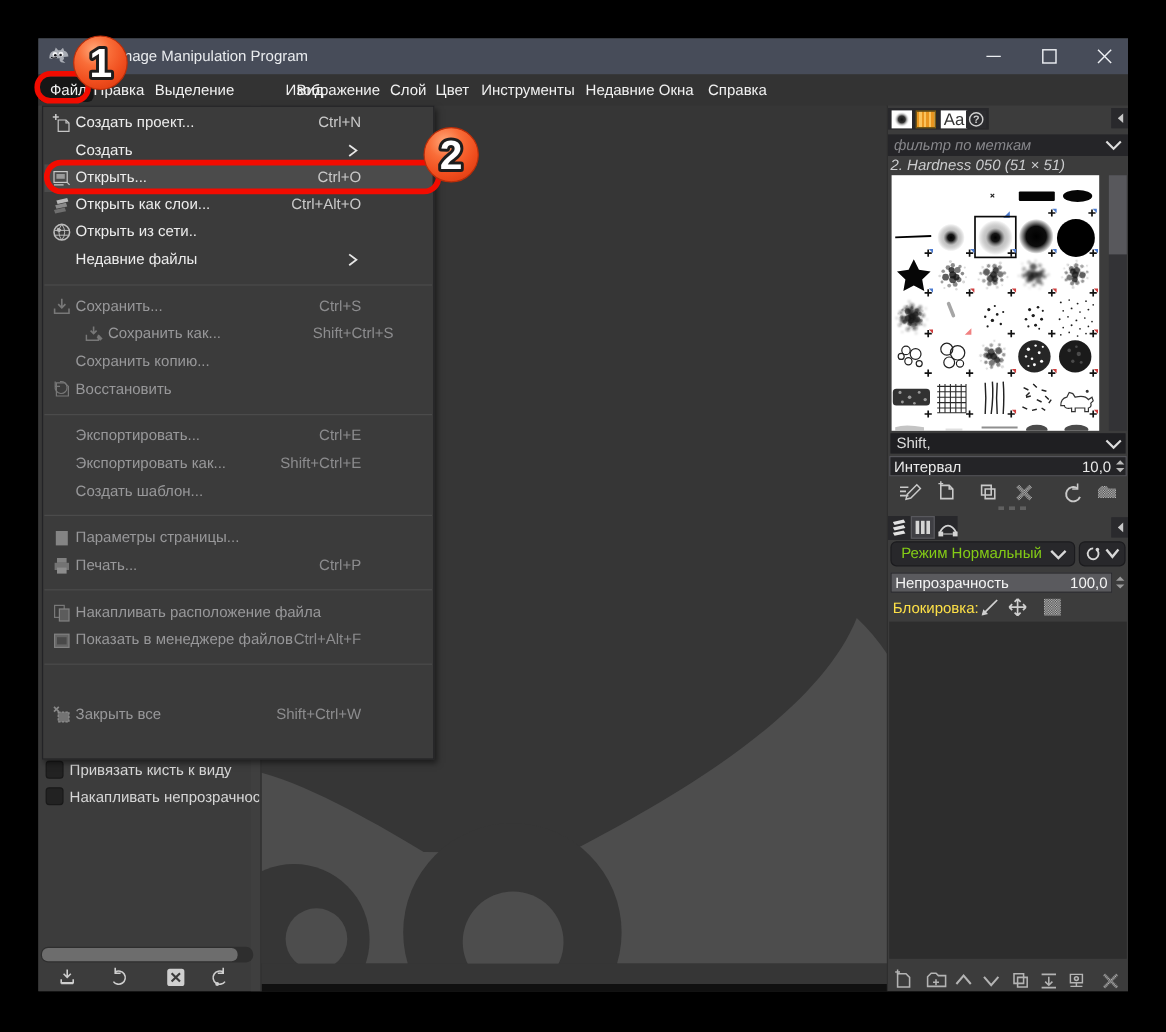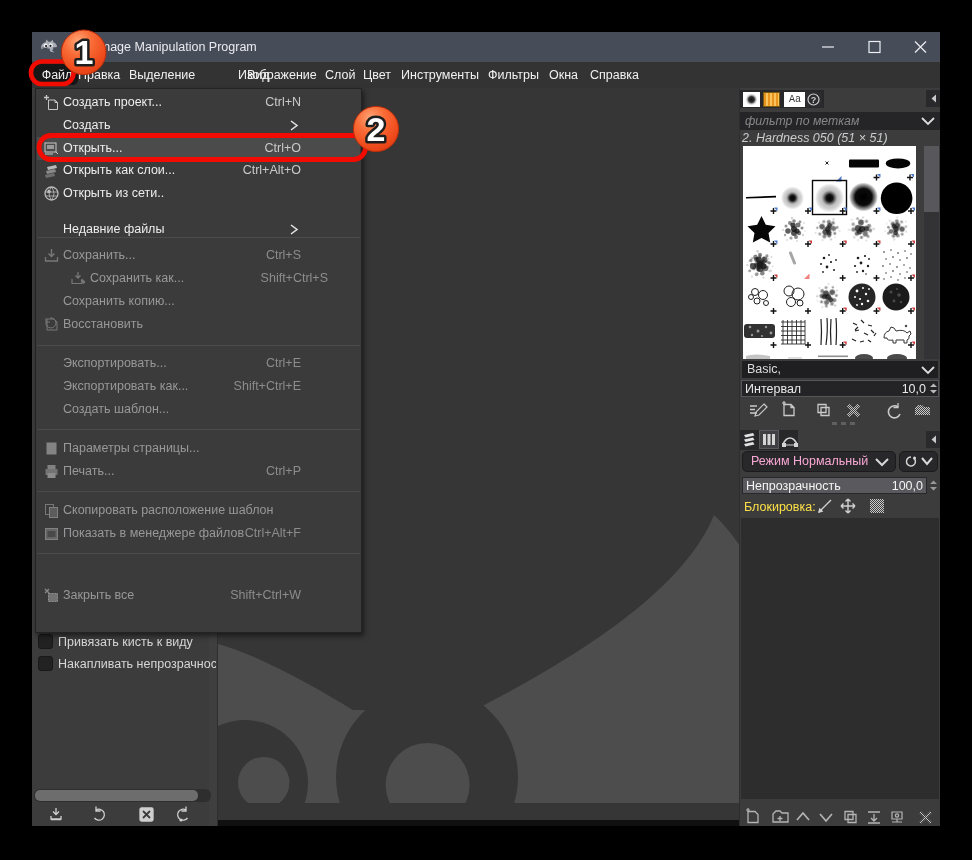--- a/index.html
+++ b/index.html
@@ -51,21 +51,21 @@
   <div id="menubar">
     <div id="fileitem"></div>
     <div class="mi" style="left:3px;width:44px;text-align:center;">Файл</div>
     <div class="mi" style="left:46px;">Правка</div>
     <div class="mi" style="left:97px;">Выделение</div>
     <div class="mi" style="left:171px;margin-left:44px;">Вид</div>
     <div class="mi" style="left:206px;">Изображение</div>
     <div class="mi" style="left:293px;">Слой</div>
     <div class="mi" style="left:331px;">Цвет</div>
     <div class="mi" style="left:369px;">Инструменты</div>
-    <div class="mi" style="left:456px;">Фильтры</div>
+    <div class="mi" style="left:456px;">Недавние</div>
     <div class="mi" style="left:517px;">Окна</div>
     <div class="mi" style="left:558px;">Справка</div>
   </div>
   <div id="leftpanel">
     <div style="position:absolute;left:177px;top:0;width:9px;height:738px;background:#3f3f3f;"></div>
     <div class="chk" style="left:6px;top:546px;"></div>
     <div class="lbl" style="left:26px;top:547px;">Привязать кисть к виду</div>
     <div class="chk" style="left:6px;top:568px;"></div>
     <div class="lbl" style="left:26px;top:569px;width:158px;overflow:hidden;">Накапливать непрозрачность</div>
     <div style="position:absolute;left:2px;top:701px;width:177px;height:13px;background:#2e2e2e;border-radius:6px;"></div>
@@ -110,21 +110,21 @@
           <defs>
             <radialGradient id="bdot">
               <stop offset="0%" stop-color="#111"></stop>
               <stop offset="45%" stop-color="#333"></stop>
               <stop offset="100%" stop-color="#fff" stop-opacity="0"></stop>
             </radialGradient>
           </defs>
           <circle cx="8.5" cy="7.5" r="6.5" fill="url(#bdot)"></circle>
         </svg></div>
     <div style="position:absolute;left:23px;top:4px;width:17px;height:15px;background:repeating-linear-gradient(90deg,#e8951f 0 2px,#fbc35c 2px 4px);border:1px solid #7a5a10;"></div>
-    <div style="position:absolute;left:44px;top:4px;width:22px;height:15px;background:#fff;font-size:10px;color:#333;text-align:center;line-height:15px;font-family:Liberation Mono, monospace;">Aa</div>
+    <div style="position:absolute;left:44px;top:4px;width:22px;height:15px;background:#fff;font-size:14px;color:#333;text-align:center;line-height:15px;">Aa</div>
     <div style="position:absolute;left:65px;top:4px;width:17px;height:15px;background:#2c2c2f;">
       <svg width="17" height="15">
           <circle cx="8.5" cy="7.5" r="5.5" fill="none" stroke="#cfcfcf" stroke-width="1.2"></circle>
           <text x="8.5" y="10.8" font-size="9" font-weight="bold" fill="#cfcfcf" text-anchor="middle" font-family="Liberation Sans">?</text>
         </svg></div>
     <div style="position:absolute;left:186px;top:2px;width:14px;height:17px;background:#29292c;">
       <svg width="15" height="17">
           <path d="M10 4.5 L5.5 8.5 L10 12.5 Z" fill="#c9c9c9"></path>
         </svg></div>
     <div style="position:absolute;left:0;top:24px;width:200px;height:18px;background:#252528;"></div>
@@ -340,21 +340,21 @@
 
       <g filter="url(#bl)">
           <path d="M746 356 q8-3 24 0 l0 3 -24 0 z" fill="#8a8a8a" opacity=".5"></path>
         </g>
       <path d="M788 357 h14 v2 h-14 z" fill="#999" opacity=".3"></path>
       <path d="M818 355.5 h30 v1.6 h-30 z" fill="#444" opacity=".6"></path>
       <ellipse cx="864" cy="358" rx="9" ry="4" fill="#2a2a2a" opacity=".85"></ellipse>
         <ellipse cx="897" cy="358" rx="10" ry="4" fill="#2a2a2a" opacity=".85"></ellipse>
     </svg>
     <div style="position:absolute;left:2px;top:273px;width:196px;height:17px;background:#1f1f22;"></div>
-    <div class="lbl" style="left:7px;top:274px;color:#dcdcdc;">Basic,</div>
+    <div class="lbl" style="left:7px;top:274px;color:#dcdcdc;">Shift,</div>
     <svg style="position:absolute;left:180px;top:277px;" width="16" height="10">
         <path d="M2 2 L8 8 L14 2" stroke="#dcdcdc" stroke-width="1.8" fill="none"></path>
       </svg>
     <div style="position:absolute;left:1px;top:292px;width:198px;height:17px;background:#242427;border:1px solid #55555a;"></div>
     <div class="lbl" style="left:5px;top:293.5px;color:#eaeaea;">Интервал</div>
     <div class="lbl" style="left:0;top:293.5px;width:186px;text-align:right;color:#eaeaea;">10,0</div>
     <svg style="position:absolute;left:188px;top:294px;" width="11" height="13">
         <path d="M2 5 L5.5 1.5 L9 5 Z M2 8 L5.5 11.5 L9 8 Z" fill="#b9b9b9"></path>
       </svg>
     <svg style="position:absolute;left:0;top:311px;" width="200" height="22" viewBox="0 0 200 22">
@@ -401,21 +401,21 @@
         <path d="M2 12 C6 4 12 4 16 12" fill="none" stroke="#d5d5d5" stroke-width="1.5"></path>
         <rect x="1" y="11" width="4" height="4" fill="#d5d5d5"></rect>
         <rect x="13" y="11" width="4" height="4" fill="#d5d5d5"></rect>
         <path d="M5 13 h8" stroke="#d5d5d5"></path>
       </svg>
     <div style="position:absolute;left:186px;top:343px;width:14px;height:17px;background:#2a2a2d;">
       <svg width="15" height="17">
           <path d="M10 4.5 L5.5 8.5 L10 12.5 Z" fill="#c9c9c9"></path>
         </svg></div>
     <div style="position:absolute;left:2px;top:363px;width:154px;height:21px;background:#28282b;border:1px solid #1b1b1e;border-radius:5px;"></div>
-    <div class="lbl" style="left:11px;top:366px;color:#f9a8d4;">Режим  Нормальный</div>
+    <div class="lbl" style="left:11px;top:366px;color:#84cc16;">Режим  Нормальный</div>
     <svg style="position:absolute;left:134px;top:369px;" width="16" height="10">
         <path d="M2 2 L8 8 L14 2" stroke="#d8d8d8" stroke-width="2" fill="none"></path>
       </svg>
     <div style="position:absolute;left:159px;top:363px;width:39px;height:21px;background:#28282b;border:1px solid #1b1b1e;border-radius:5px;"></div>
     <svg style="position:absolute;left:162px;top:366px;" width="34" height="15">
       <path d="M9 3 a4.5 4.5 0 1 0 3 1.2" fill="none" stroke="#d8d8d8" stroke-width="1.5"></path>
         <circle cx="12.5" cy="4" r="1.5" fill="#d8d8d8"></circle>
       <path d="M20 4 L25 10 L30 4" stroke="#d8d8d8" stroke-width="2" fill="none"></path>
       </svg>
     <div style="position:absolute;left:2px;top:389px;width:185px;height:17px;background:#5a5a5e;border:1px solid #28282c;"></div>
@@ -489,21 +489,21 @@
         <span class="acc">Ctrl+Alt+O</span>
       </div>
     <div class="row" style="top:93px;">
       <svg class="ic" viewBox="0 0 17 17">
           <circle cx="8.5" cy="8.5" r="6.5" fill="none" stroke="#bdbdbd" stroke-width="1.3"></circle>
           <path d="M8.5 2 a10 10 0 0 0 0 13 M8.5 2 a10 10 0 0 1 0 13 M2.2 7 h12.6 M2.5 11 h12" stroke="#bdbdbd" stroke-width=".8" fill="none"></path>
           <path d="M5 4.5 l3 1.5 l-1 2.5 l-3-1 z" fill="#bdbdbd"></path>
         </svg>
       <span class="lab">Открыть из сети..</span>
       </div>
-    <div class="row" style="top:115.5px;margin-top:13px;">
+    <div class="row" style="top:115.5px;">
         <span class="lab">Недавние файлы</span>
       <svg class="sub" viewBox="0 0 13 13">
           <path d="M4 2 L10 6.5 L4 11" stroke="#e6e6e6" stroke-width="1.5" fill="none"></path>
         </svg>
       </div>
     <div class="sep" style="top:147.5px;"></div>
     <div class="row dis" style="top:155px;padding-left:20px;">
       <svg class="ic" style="opacity:.55" viewBox="0 0 17 17">
           <path d="M8.5 2 v7 M5.5 6.5 l3 3 l3-3" stroke="#aaa" stroke-width="1.4" fill="none"></path>
           <path d="M2.5 10 v4 h12 v-4" stroke="#aaa" stroke-width="1.3" fill="none"></path>
@@ -557,21 +557,21 @@
         </svg>
       <span class="lab">Печать...</span>
         <span class="acc">Ctrl+P</span>
       </div>
     <div class="sep" style="top:402px;"></div>
     <div class="row dis" style="top:410px;">
       <svg class="ic" style="opacity:.55" viewBox="0 0 17 17">
           <rect x="2.5" y="2.5" width="8" height="10" fill="none" stroke="#aaa"></rect>
           <rect x="6.5" y="5.5" width="8" height="10" fill="#777" stroke="#bbb"></rect>
         </svg>
-      <span class="lab">Скопировать расположение шаблон</span>
+      <span class="lab">Накапливать расположение файла</span>
       </div>
     <div class="row dis" style="top:433px;">
       <svg class="ic" style="opacity:.55" viewBox="0 0 17 17">
           <rect x="2.5" y="3.5" width="12" height="11" fill="#888" stroke="#bbb"></rect>
           <rect x="4.5" y="6" width="8" height="6" fill="#555"></rect>
         </svg>
       <span class="lab">Показать в менеджере файлов</span>
         <span class="acc">Ctrl+Alt+F</span>
       </div>
     <div class="sep" style="top:464px;"></div>

